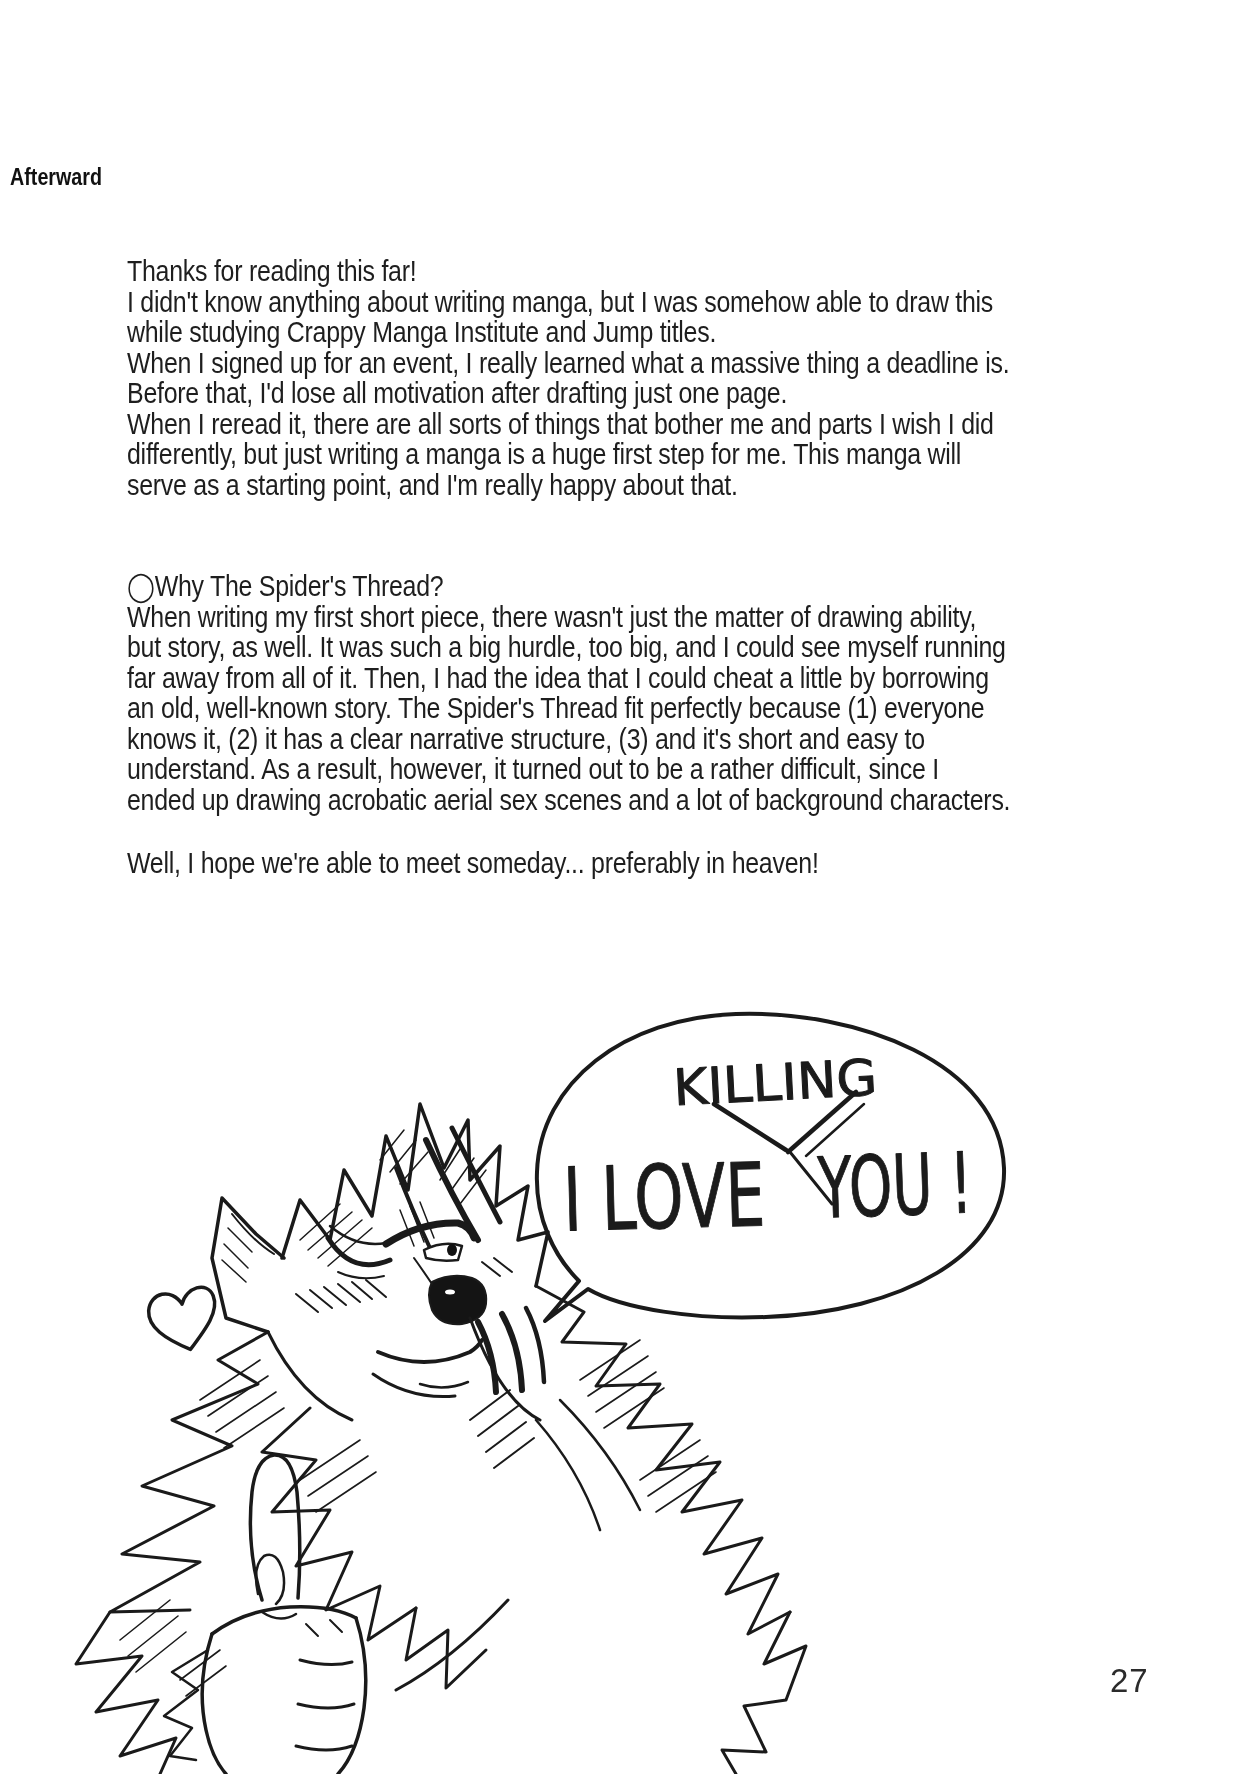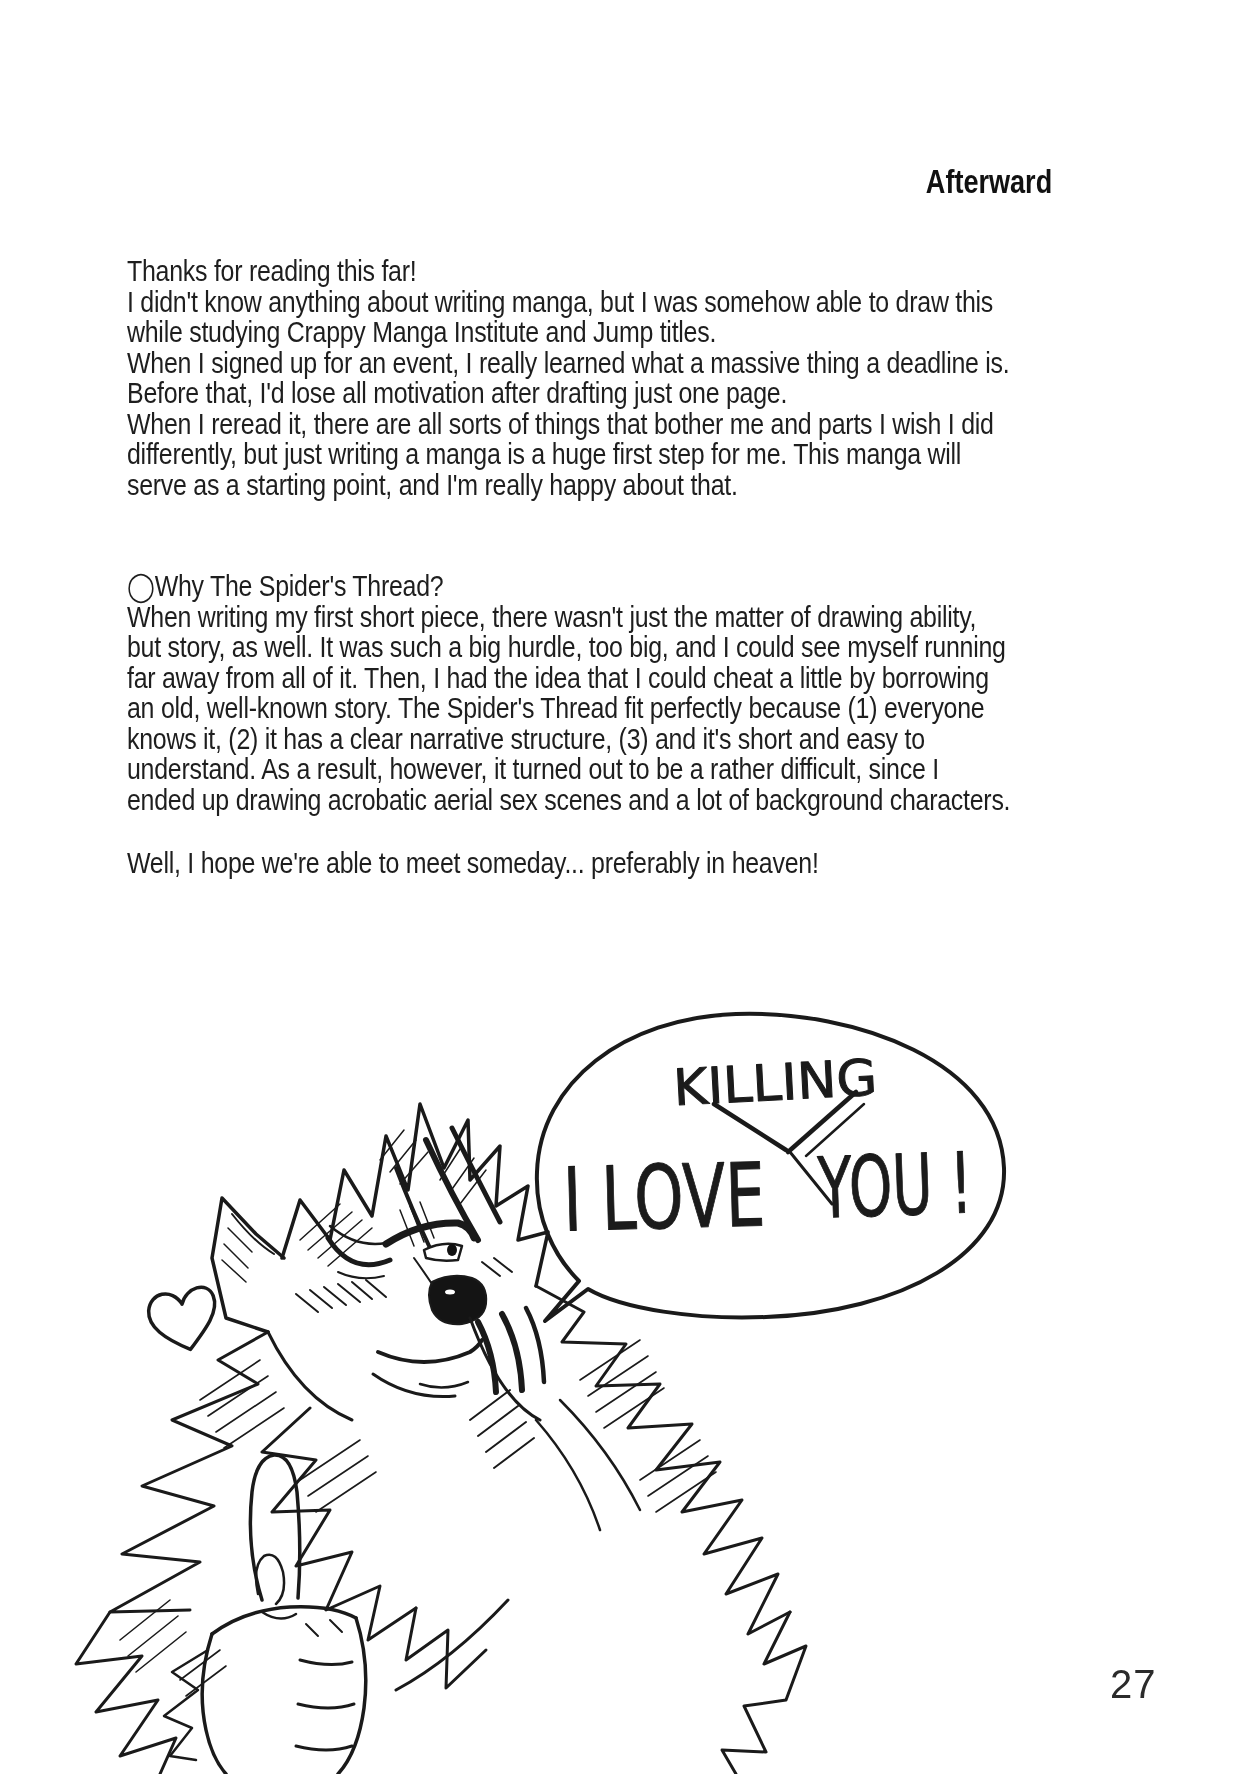--- a/index.html
+++ b/index.html
@@ -7,35 +7,35 @@
     position:relative;
     width:1250px;height:1774px;
     margin:0 auto;
     background:#ffffff;
     overflow:hidden;
     font-family:"Liberation Sans",sans-serif;
     color:#1f1f1f;
   }
   .title{
     position:absolute;top:163px;left:0;width:1066px;
-    text-align:right;font-weight:bold;font-size:33px;color:#111;
+    text-align:left;font-weight:bold;font-size:24px;color:#111;
   }
   .title span{display:inline-block;transform:scaleX(0.82);transform-origin:center;}
   .bodytext{
     position:absolute;left:127px;
     font-size:29px;line-height:30.5px;letter-spacing:-0.3px;
     transform:scaleX(0.86);transform-origin:0 0;
     white-space:nowrap;color:#1e1e1e;
   }
   .p1{top:256px;}
   .p2{top:571px;}
   .closing{top:848px;}
   .pagenum{
     position:absolute;left:1110px;top:1662px;
-    font-size:40px;color:#2b2b2b;letter-spacing:1px;
+    font-size:33px;color:#2b2b2b;letter-spacing:1px;
   }
   .art{position:absolute;left:0;top:0;width:1250px;height:1774px;}
   .art *{vector-effect:non-scaling-stroke;}
   svg text.hand{fill:#1b1b1b;font-family:"DejaVu Sans",sans-serif;}
 </style>
 </head>
 <body>
 
 <div class="page">
 

